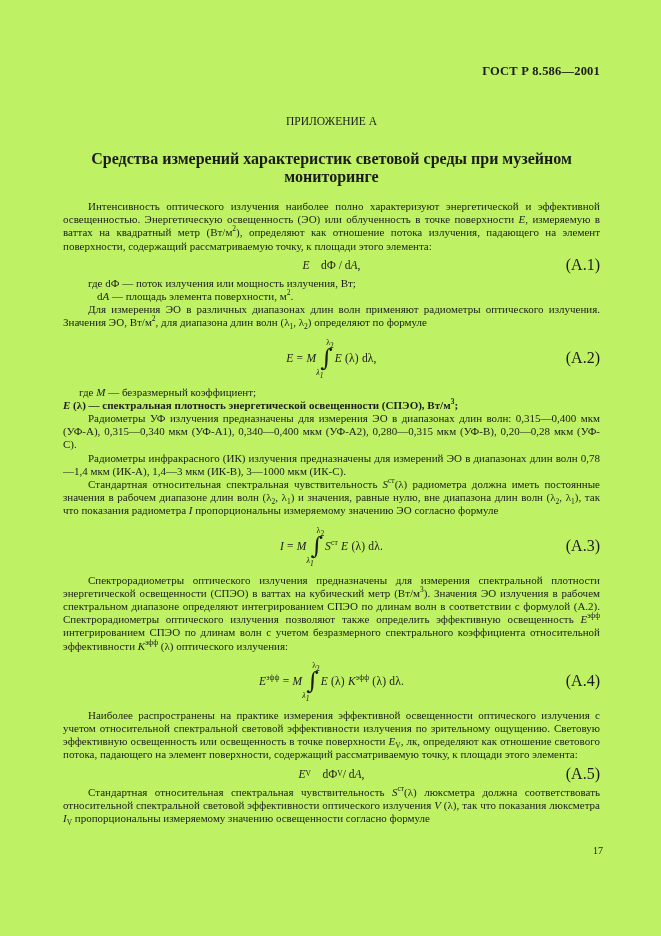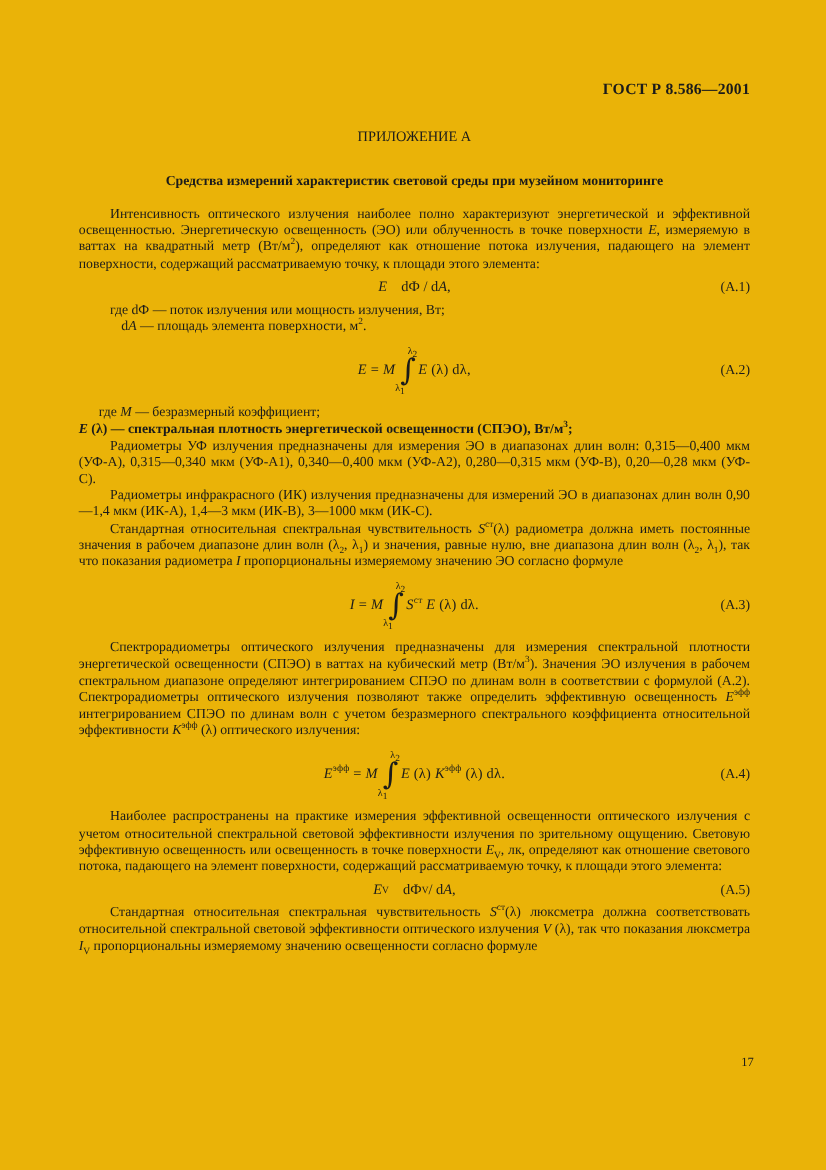--- a/index.html
+++ b/index.html
@@ -1,48 +1,48 @@
 <!DOCTYPE html>
 <html lang="ru"><head>
 <meta charset="utf-8">
 <style>
   * { margin:0; padding:0; box-sizing:border-box; }
   html,body { background:#888; }
   .page {
     position:relative;
     width:661px; height:936px;
-    background:#eab308;
+    background:#bef264;
     font-family:"Liberation Serif", serif;
     color:#1b1b1b;
     overflow:hidden;
   }
   .content {
     position:absolute; left:63px; top:0; width:537px;
   }
   .doc-header {
     margin-top:64px;
     text-align:right;
     font-weight:bold;
     font-size:12.5px;
     letter-spacing:.2px;
   }
   .appendix-label {
-    margin-top:25px;
+    margin-top:36px;
     text-align:center;
     font-size:11.5px;
   }
   .appendix-note {
     text-align:center;
     font-size:11px;
   }
   .doc-title {
     margin-top:23px;
     text-align:center;
     font-weight:bold;
-    font-size:11px;
+    font-size:16px;
   }
   p.para {
     margin-top:0;
     font-size:11px;
     line-height:13.2px;
     text-align:justify;
     text-indent:25px;
   }
   p.first { margin-top:14px; }
   
@@ -54,36 +54,36 @@
   .eq-row.simple { height:20px; margin:2px 0; }
   .eq-row.tall   { height:52px; margin:2px 0; }
   .eq-center {
     position:absolute; left:0; right:0; top:0; bottom:0;
     display:flex; align-items:center; justify-content:center;
     white-space:nowrap;
   }
   .eq-num {
     position:absolute; right:0; top:50%;
     transform:translateY(-50%);
-    font-size:11px;
+    font-size:16px;
   }
   .int-block {
     display:inline-flex;
     flex-direction:column;
     align-items:flex-start;
     line-height:1;
     margin:0 2px 0 4px;
   }
   .int-top { font-size:8px; transform:translateX(6px); }
   .int-glyph {
     font-size:24px;
     line-height:.92;
     font-family:"DejaVu Serif", serif;
   }
-  .int-bot { font-size:8px; transform:translateX(-4px); }
+  .int-bot { font-size:8px; transform:translateX(-4px);font-style:italic; }
   .eq-lhs, .eq-rhs { letter-spacing:.2px; }
   sup { font-size:7.5px; vertical-align:super; line-height:0; }
   sub { font-size:7.5px; vertical-align:sub;  line-height:0; }
   
   .where-line {
     font-size:11px;
     line-height:13.2px;
     text-align:left;
   }
   .ind-25 { padding-left:25px; }
@@ -113,41 +113,42 @@
     <div class="eq-row simple">
       <span class="eq-center"><i>E</i> dФ / d<i>A</i>,</span>
       <span class="eq-num">(А.1)</span>
     </div>
 
     <div>
       <div class="where-line ind-25">где dФ — поток излучения или мощность излучения, Вт;</div>
       <div class="where-line ind-34">d<i>A</i> — площадь элемента поверхности, м<sup>2</sup>.</div>
     </div>
 
+    <p class="para">Для измерения ЭО в различных диапазонах длин волн применяют радиометры оптического излучения. Значения ЭО, Вт/м<sup>2</sup>, для диапазона длин волн (λ<sub>1</sub>, λ<sub>2</sub>) определяют по формуле</p>
 
     <div class="eq-row tall">
       <span class="eq-center">
         <span class="eq-lhs"><i>E</i> = <i>M</i></span>
         <span class="int-block">
           <span class="int-top">λ<sub>2</sub></span>
           <span class="int-glyph">∫</span>
           <span class="int-bot">λ<sub>1</sub></span>
         </span>
         <span class="eq-rhs"><i>E</i> (λ) dλ,</span>
       </span>
       <span class="eq-num">(А.2)</span>
     </div>
 
     <div>
       <div class="where-line ind-16">где <i>M</i> — безразмерный коэффициент;</div>
       <div class="where-line ind-0"><i>E</i> (λ)  — спектральная плотность энергетической освещенности (СПЭО), Вт/м<sup>3</sup>;</div>
     </div>
 
     <p class="para">Радиометры УФ излучения предназначены для измерения ЭО в диапазонах длин волн: 0,315—0,400 мкм (УФ-А), 0,315—0,340 мкм (УФ-А1), 0,340—0,400 мкм (УФ-А2), 0,280—0,315 мкм (УФ-В), 0,20—0,28 мкм (УФ-С).</p>
-    <p class="para">Радиометры инфракрасного (ИК) излучения предназначены для измерений ЭО в диапазонах длин волн 0,90—1,4 мкм (ИК-А), 1,4—3 мкм (ИК-В), 3—1000 мкм (ИК-С).</p>
+    <p class="para">Радиометры инфракрасного (ИК) излучения предназначены для измерений ЭО в диапазонах длин волн 0,78—1,4 мкм (ИК-А), 1,4—3 мкм (ИК-В), 3—1000 мкм (ИК-С).</p>
     <p class="para">Стандартная относительная спектральная чувствительность <i>S</i><sup>ст</sup>(λ) радиометра должна иметь постоянные значения в рабочем диапазоне длин волн (λ<sub>2</sub>, λ<sub>1</sub>) и значения, равные нулю, вне диапазона длин волн (λ<sub>2</sub>, λ<sub>1</sub>), так что показания радиометра <i>I</i> пропорциональны измеряемому значению ЭО согласно формуле</p>
 
     <div class="eq-row tall">
       <span class="eq-center">
         <span class="eq-lhs"><i>I</i> = <i>M</i></span>
         <span class="int-block">
           <span class="int-top">λ<sub>2</sub></span>
           <span class="int-glyph">∫</span>
           <span class="int-bot">λ<sub>1</sub></span>
         </span>

